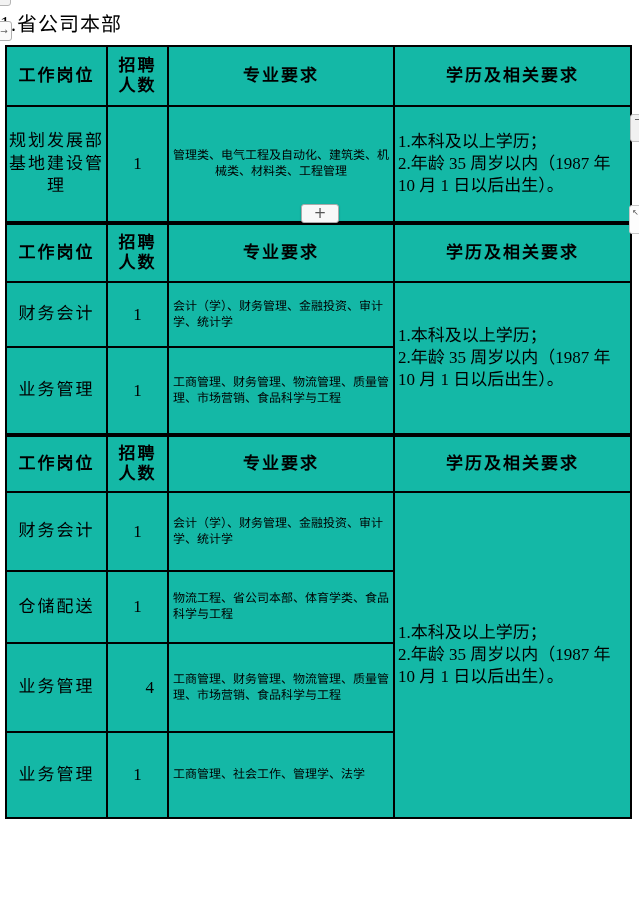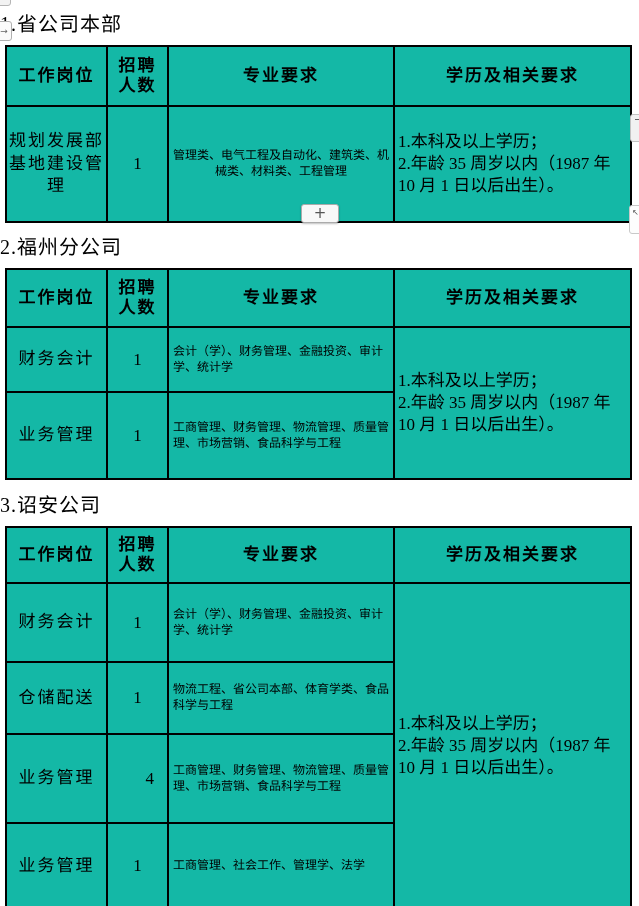--- a/index.html
+++ b/index.html
@@ -129,21 +129,20 @@
     <tr style="height:116px">
       <td class="post">规划发展部基地建设管理</td>
       <td class="cnt">1</td>
       <td class="maj center">管理类、电气工程及自动化、建筑类、机械类、材料类、工程管理</td>
       <td class="req">1.本科及以上学历；
 2.年龄 35 周岁以内（1987 年 10 月 1 日以后出生）。</td>
     </tr>
   </tbody>
     </table>
 
-  <div class="section-heading" id="h2">2.福州分公司</div>
 
   <table class="rec-table">
     <colgroup>
         <col class="c1">
         <col class="c2">
         <col class="c3">
         <col class="c4">
       </colgroup>
     <tbody>
         <tr style="height:58px">
@@ -160,21 +159,20 @@
 2.年龄 35 周岁以内（1987 年 10 月 1 日以后出生）。</td>
     </tr>
     <tr style="height:87px">
       <td class="post">业务管理</td>
       <td class="cnt">1</td>
       <td class="maj">工商管理、财务管理、物流管理、质量管理、市场营销、食品科学与工程</td>
     </tr>
   </tbody>
     </table>
 
-  <div class="section-heading" id="h3">3.诏安公司</div>
 
   <table class="rec-table">
     <colgroup>
         <col class="c1">
         <col class="c2">
         <col class="c3">
         <col class="c4">
       </colgroup>
     <tbody>
         <tr style="height:56px">

